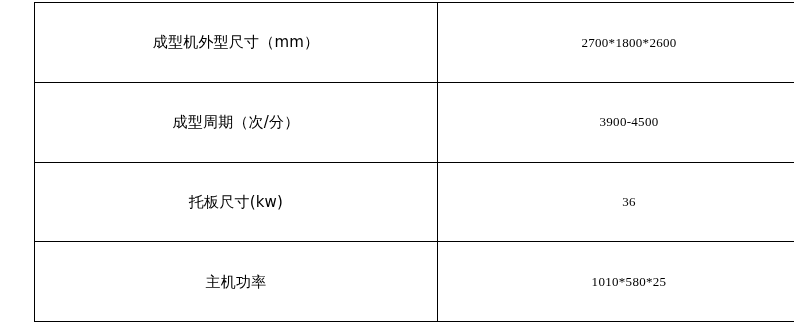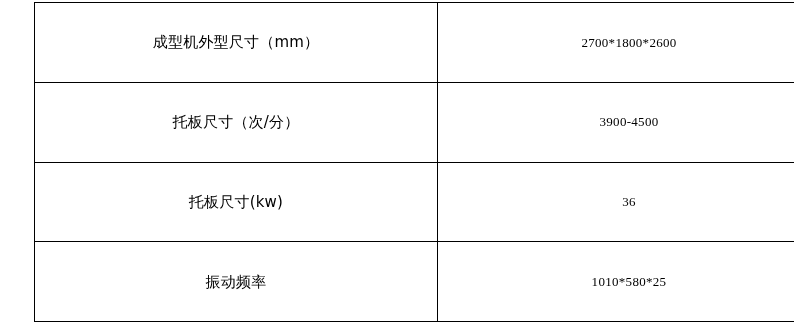--- a/index.html
+++ b/index.html
@@ -73,40 +73,40 @@
         </td>
         <td class="value-cell">
           <span class="cell-text">2700*1800*2600</span>
         </td>
       </tr>
 
 
 
       <tr>
         <td class="param-cell">
-          <span class="cell-text">托板尺寸（次/分）</span>
+          <span class="cell-text">成型周期（次/分）</span>
         </td>
         <td class="value-cell">
           <span class="cell-text">3900-4500</span>
         </td>
       </tr>
 
       <tr>
         <td class="param-cell">
           <span class="cell-text">托板尺寸(kw)</span>
         </td>
         <td class="value-cell">
           <span class="cell-text">36</span>
         </td>
       </tr>
 
 
       <tr>
         <td class="param-cell">
-          <span class="cell-text">振动频率</span>
+          <span class="cell-text">主机功率</span>
         </td>
         <td class="value-cell">
           <span class="cell-text">1010*580*25</span>
         </td>
       </tr>
 
     </tbody>
   </table>
 </div>
 

